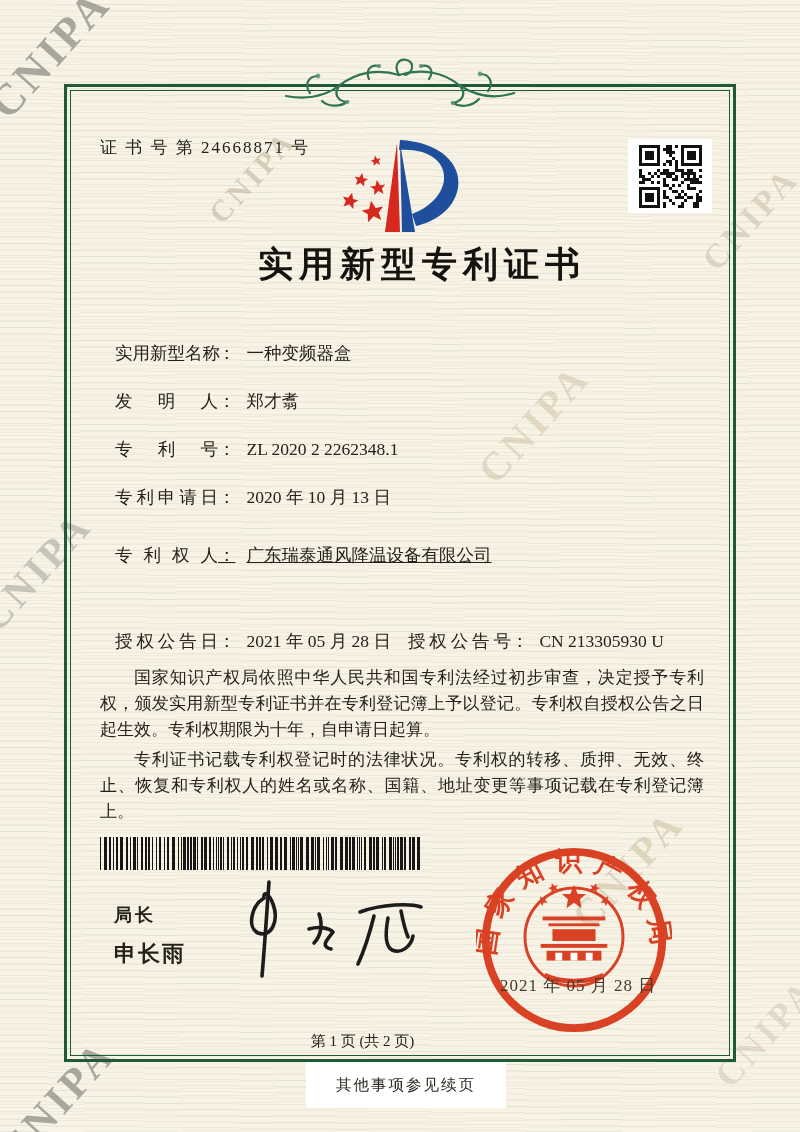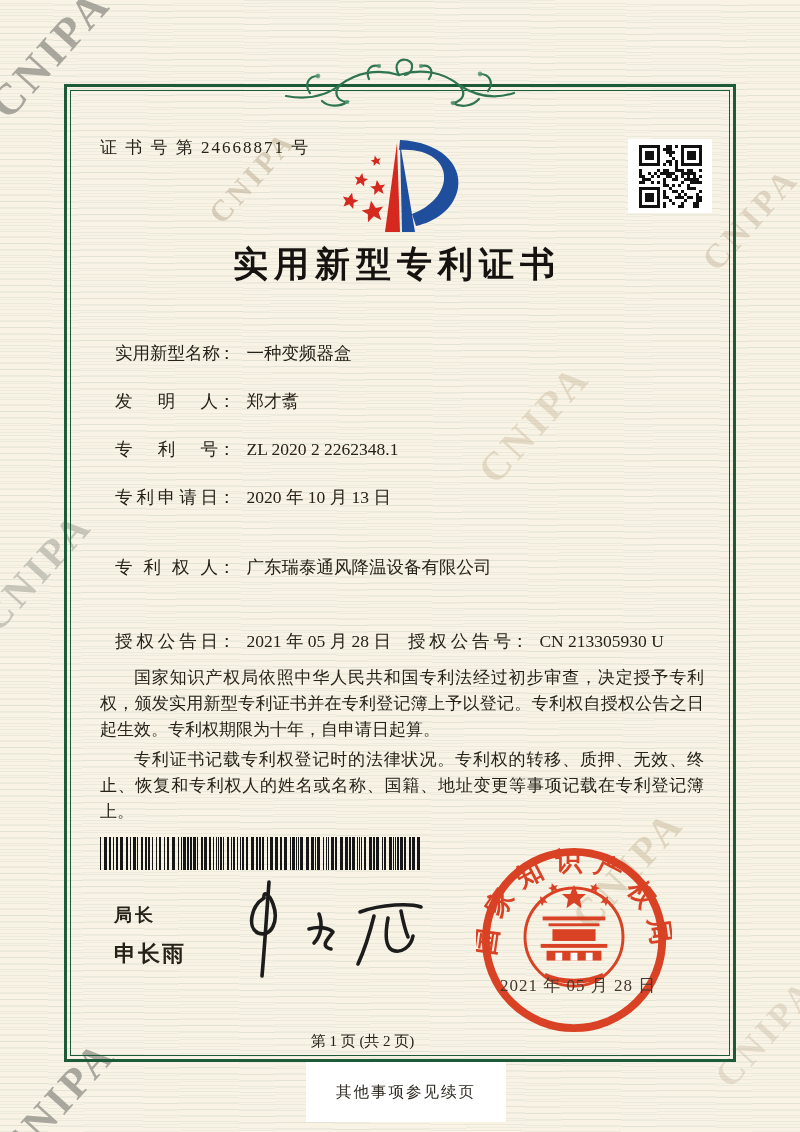--- a/index.html
+++ b/index.html
@@ -36,21 +36,21 @@
   .ornament { left:280px; top:54px; }
 
   .cert-no { left:100px; top:136px; font-size:17px; letter-spacing:2px; }
 
   .logo { left:322px; top:122px; }
   .qr-wrap { left:628px; top:139px; width:84px; height:74px; background:#ffffff;
              display:flex; align-items:center; justify-content:center; }
 
   .title {
     left:64px; top:241px; width:666px; text-align:center;
-    font-size:35px; font-weight:bold; letter-spacing:6px; color:#151210;
+    font-size:35px; font-weight:bold; letter-spacing:6px; color:#151210;padding-left:25px;
   }
 
   .row { left:115px; font-size:17.5px; white-space:nowrap; }
   .flabel { display:inline-block; width:103px; text-align:justify; text-align-last:justify; }
   .fvalue { margin-left:11px; }
   .fvalue.wrapped {
     display:inline-block; max-width:452px; white-space:normal;
     word-break:break-all; vertical-align:top; line-height:26px;
   }
   .pair2 { margin-left:17px; }
@@ -64,21 +64,21 @@
   .officer-title { left:114px; top:903px; font-size:18px; font-weight:bold; letter-spacing:3px; }
   .officer-name  { left:114px; top:939px; font-size:22px; font-weight:bold; letter-spacing:2px; }
   .signature { left:222px; top:876px; }
 
   .seal { left:476px; top:842px; }
   .seal-date { left:500px; top:974px; width:180px; font-size:17px;
                color:#43382b; letter-spacing:1px; white-space:nowrap; }
 
   .page-info { left:64px; top:1032px; width:597px; text-align:center; font-size:15px; }
 
-  .note-box { left:306px; top:1062px; width:200px; height:60px; background:#ffffff;
+  .note-box { left:306px; top:1062px; width:200px; height:46px; background:#ffffff;
               display:flex; align-items:center; justify-content:center; }
   .note-box span { font-size:15.5px; letter-spacing:2px; color:#2c2820; }
 </style>
 </head>
 <body>
 
 <div class="page">
 
   <span class="wm" style="left:-28px; top:28px; font-size:44px; color:#8f8e86; opacity:.75;">CNIPA</span>
   <span class="wm" style="left:196px; top:160px; font-size:30px; color:#b9a98e; opacity:.5;">CNIPA</span>
@@ -355,21 +355,21 @@
   </div>
   <div class="row" style="top:389px;">
     <span class="flabel">发明人</span><span>：</span><span class="fvalue">郑才翥</span>
   </div>
   <div class="row" style="top:437px;">
     <span class="flabel">专利号</span><span>：</span><span class="fvalue">ZL 2020 2 2262348.1</span>
   </div>
   <div class="row" style="top:485px;">
     <span class="flabel">专利申请日</span><span>：</span><span class="fvalue">2020 年 10 月 13 日</span>
   </div>
-  <div class="row" style="top:555px;">
+  <div class="row" style="top:543px;text-decoration:underline;">
     <span class="flabel">专利权人</span><span>：</span><span class="fvalue">广东瑞泰通风降温设备有限公司</span>
   </div>
   <div class="row" style="top:629px;">
     <span class="flabel">授权公告日</span><span>：</span><span class="fvalue">2021 年 05 月 28 日</span><span class="pair2"></span><span class="flabel">授权公告号</span><span>：</span><span class="fvalue">CN 213305930 U</span>
   </div>
 
   <div class="paras">
     <p>国家知识产权局依照中华人民共和国专利法经过初步审查，决定授予专利权，颁发实用新型专利证书并在专利登记簿上予以登记。专利权自授权公告之日起生效。专利权期限为十年，自申请日起算。</p>
     <p>专利证书记载专利权登记时的法律状况。专利权的转移、质押、无效、终止、恢复和专利权人的姓名或名称、国籍、地址变更等事项记载在专利登记簿上。</p>
   </div>

